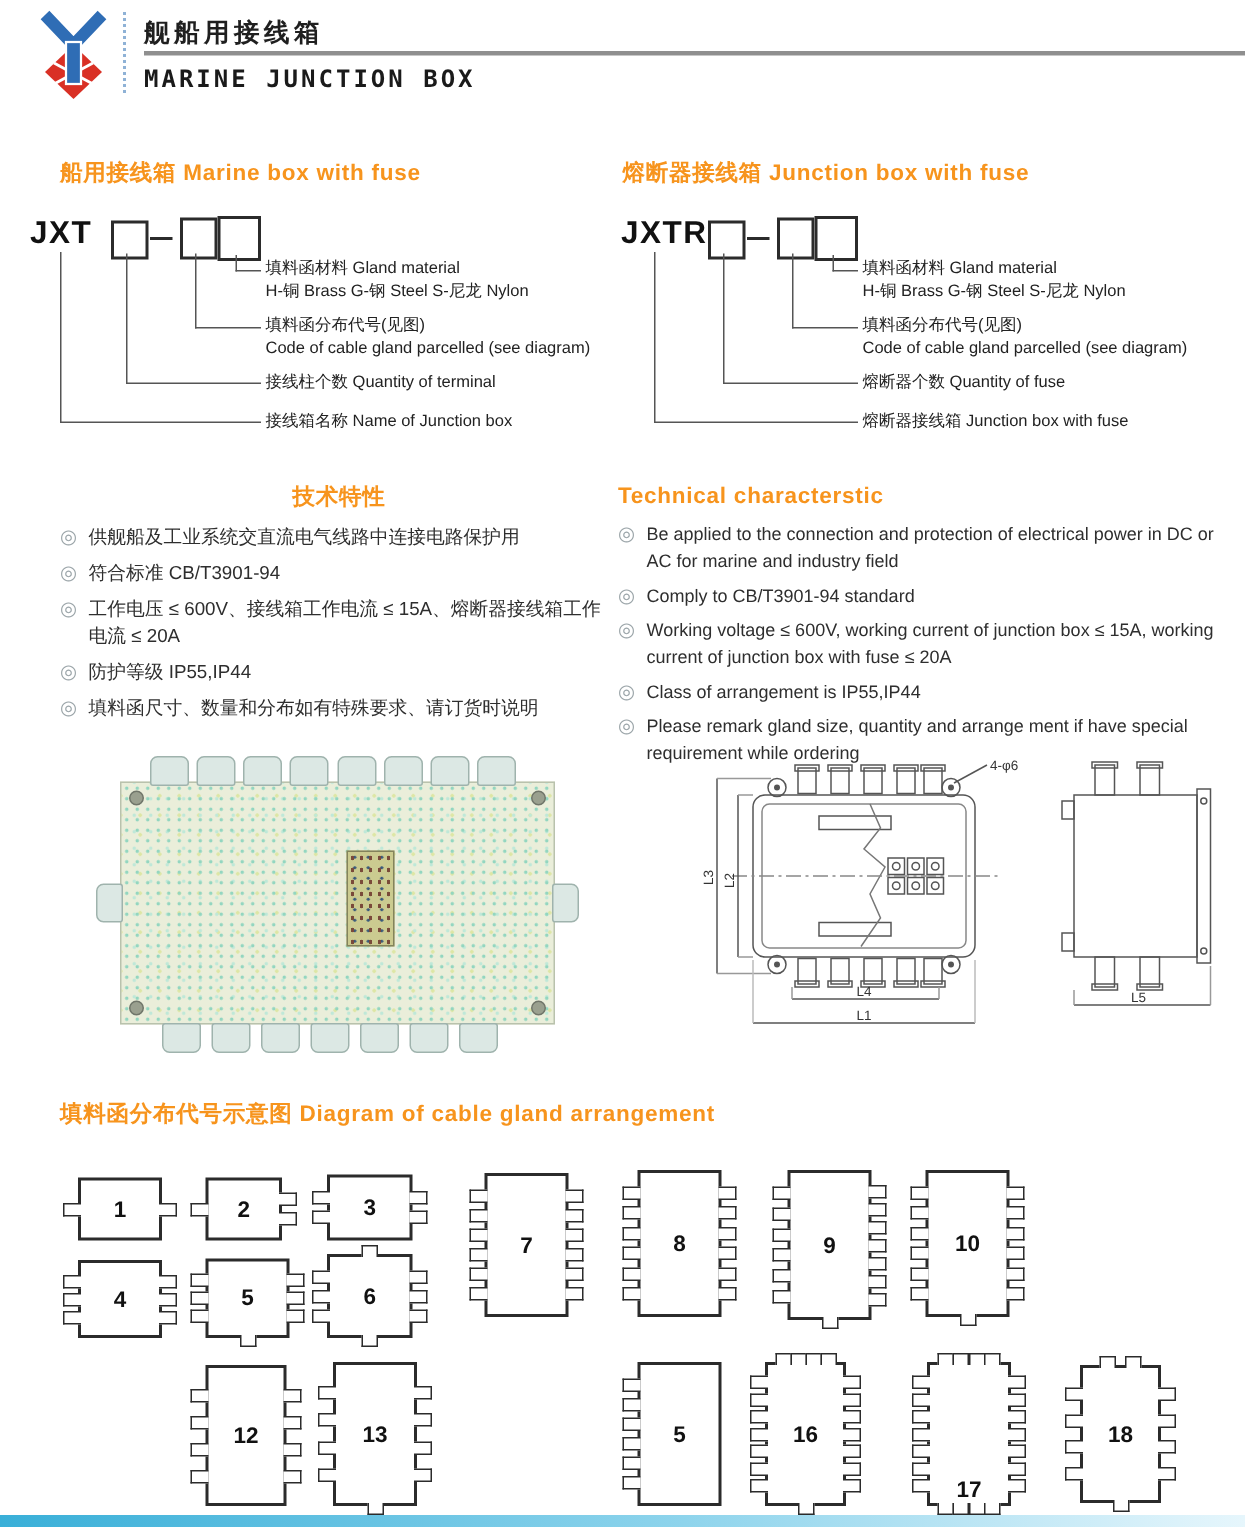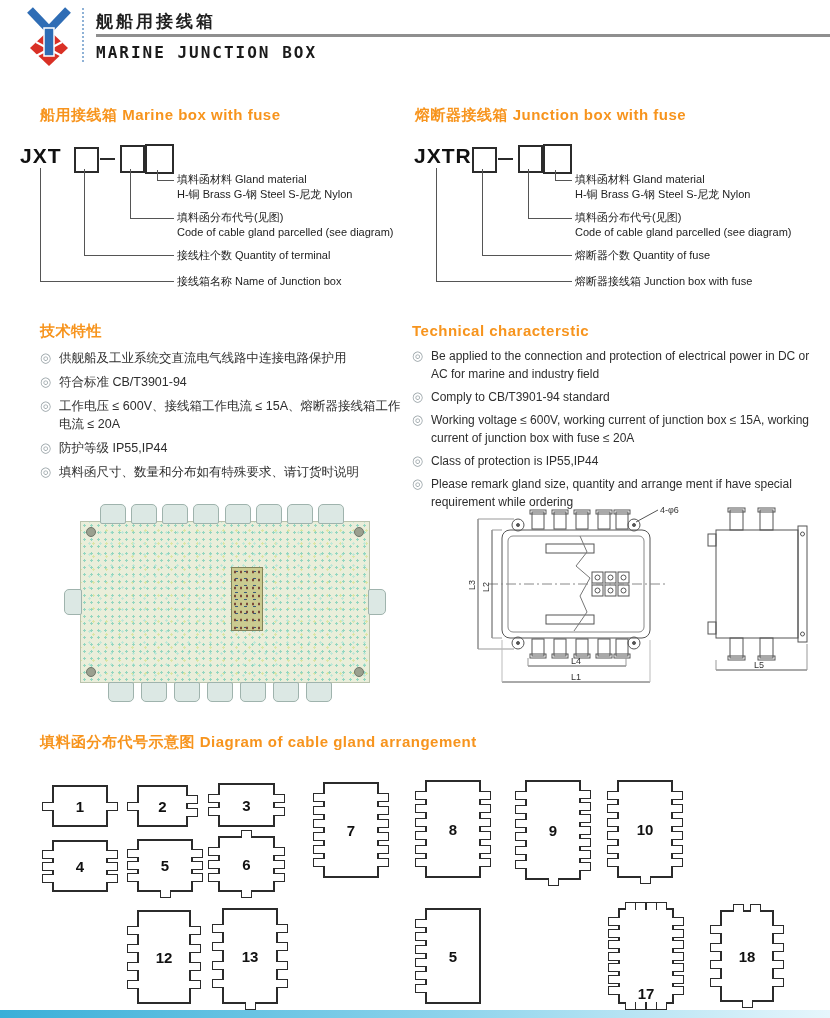--- a/index.html
+++ b/index.html
@@ -98,21 +98,21 @@
     <div class="elbow" style="left:28px;top:30px;width:135px;height:113px;"></div>
     <div class="lbl" style="left:167px;top:34px;">填料函材料  Gland material</div>
     <div class="lbl" style="left:167px;top:49px;">H-铜 Brass   G-钢 Steel   S-尼龙 Nylon</div>
     <div class="lbl" style="left:167px;top:72px;">填料函分布代号(见图)</div>
     <div class="lbl" style="left:167px;top:87px;">Code of cable gland parcelled (see diagram)</div>
     <div class="lbl" style="left:167px;top:110px;">熔断器个数 Quantity of fuse</div>
     <div class="lbl" style="left:167px;top:136px;">熔断器接线箱 Junction box with fuse</div>
   </div>
 
   <div class="abs" style="left:40px;top:322px;width:372px;">
-    <div class="sec-h" style="margin-bottom:8px;">技术特性</div>
+    <div class="sec-h" style="margin-bottom:8px;text-align:center;">技术特性</div>
     <div id="tech-zh-list" style="font-size:12.5px;line-height:1.5;">
         <div class="tech-item">
           <span class="tech-bullet">◎</span>
           <span class="tech-text">供舰船及工业系统交直流电气线路中连接电路保护用</span>
         </div>
         <div class="tech-item">
           <span class="tech-bullet">◎</span>
           <span class="tech-text">符合标准 CB/T3901-94</span>
         </div>
         <div class="tech-item">
@@ -139,21 +139,21 @@
         <div class="tech-item">
           <span class="tech-bullet">◎</span>
           <span class="tech-text">Comply to CB/T3901-94 standard</span>
         </div>
         <div class="tech-item">
           <span class="tech-bullet">◎</span>
           <span class="tech-text">Working voltage ≤ 600V, working current of junction box ≤ 15A, working current of junction box with fuse ≤ 20A</span>
         </div>
         <div class="tech-item">
           <span class="tech-bullet">◎</span>
-          <span class="tech-text">Class of protection is IP55,IP44</span>
+          <span class="tech-text">Class of arrangement is IP55,IP44</span>
         </div>
         <div class="tech-item">
           <span class="tech-bullet">◎</span>
           <span class="tech-text">Please remark gland size, quantity and arrange ment if have special requirement while ordering</span>
         </div>
       </div>
   </div>
 
   <div class="abs" style="left:72px;top:503px;width:312px;height:198px;" id="photo">
     <div class="photo-body">
@@ -420,20 +420,42 @@
       </div>
       <div class="gbox" style="left: 425px; top: 148px; width: 52px; height: 92px;">
         <span class="gnum">5</span>
         <div class="gtab" style="top: 8.64286px; width: 12px; height: 9px; left: -12px; border-right: none;"></div>
         <div class="gtab" style="top: 21.7857px; width: 12px; height: 9px; left: -12px; border-right: none;"></div>
         <div class="gtab" style="top: 34.9286px; width: 12px; height: 9px; left: -12px; border-right: none;"></div>
         <div class="gtab" style="top: 48.0714px; width: 12px; height: 9px; left: -12px; border-right: none;"></div>
         <div class="gtab" style="top: 61.2143px; width: 12px; height: 9px; left: -12px; border-right: none;"></div>
         <div class="gtab" style="top: 74.3571px; width: 12px; height: 9px; left: -12px; border-right: none;"></div>
       </div>
+      <div class="gbox" style="left: 510px; top: 148px; width: 50px; height: 92px;">
+        <span class="gnum">16</span>
+        <div class="gtab" style="top: 7px; width: 12px; height: 9px; left: -12px; border-right: none;"></div>
+        <div class="gtab" style="top: 18.5px; width: 12px; height: 9px; left: -12px; border-right: none;"></div>
+        <div class="gtab" style="top: 30px; width: 12px; height: 9px; left: -12px; border-right: none;"></div>
+        <div class="gtab" style="top: 41.5px; width: 12px; height: 9px; left: -12px; border-right: none;"></div>
+        <div class="gtab" style="top: 53px; width: 12px; height: 9px; left: -12px; border-right: none;"></div>
+        <div class="gtab" style="top: 64.5px; width: 12px; height: 9px; left: -12px; border-right: none;"></div>
+        <div class="gtab" style="top: 76px; width: 12px; height: 9px; left: -12px; border-right: none;"></div>
+        <div class="gtab" style="top: 7px; width: 12px; height: 9px; right: -12px; border-left: none;"></div>
+        <div class="gtab" style="top: 18.5px; width: 12px; height: 9px; right: -12px; border-left: none;"></div>
+        <div class="gtab" style="top: 30px; width: 12px; height: 9px; right: -12px; border-left: none;"></div>
+        <div class="gtab" style="top: 41.5px; width: 12px; height: 9px; right: -12px; border-left: none;"></div>
+        <div class="gtab" style="top: 53px; width: 12px; height: 9px; right: -12px; border-left: none;"></div>
+        <div class="gtab" style="top: 64.5px; width: 12px; height: 9px; right: -12px; border-left: none;"></div>
+        <div class="gtab" style="top: 76px; width: 12px; height: 9px; right: -12px; border-left: none;"></div>
+        <div class="gtab" style="left: 4.5px; width: 11px; height: 8px; top: -8px; border-bottom: none;"></div>
+        <div class="gtab" style="left: 14.5px; width: 11px; height: 8px; top: -8px; border-bottom: none;"></div>
+        <div class="gtab" style="left: 24.5px; width: 11px; height: 8px; top: -8px; border-bottom: none;"></div>
+        <div class="gtab" style="left: 34.5px; width: 11px; height: 8px; top: -8px; border-bottom: none;"></div>
+        <div class="gtab" style="left: 19.5px; width: 11px; height: 8px; bottom: -8px; border-top: none;"></div>
+      </div>
       <div class="gbox" style="left: 618px; top: 148px; width: 52px; height: 92px; align-items: flex-end;">
         <span class="gnum">17</span>
         <div class="gtab" style="top: 7px; width: 12px; height: 9px; left: -12px; border-right: none;"></div>
         <div class="gtab" style="top: 18.5px; width: 12px; height: 9px; left: -12px; border-right: none;"></div>
         <div class="gtab" style="top: 30px; width: 12px; height: 9px; left: -12px; border-right: none;"></div>
         <div class="gtab" style="top: 41.5px; width: 12px; height: 9px; left: -12px; border-right: none;"></div>
         <div class="gtab" style="top: 53px; width: 12px; height: 9px; left: -12px; border-right: none;"></div>
         <div class="gtab" style="top: 64.5px; width: 12px; height: 9px; left: -12px; border-right: none;"></div>
         <div class="gtab" style="top: 76px; width: 12px; height: 9px; left: -12px; border-right: none;"></div>
         <div class="gtab" style="top: 7px; width: 12px; height: 9px; right: -12px; border-left: none;"></div>

